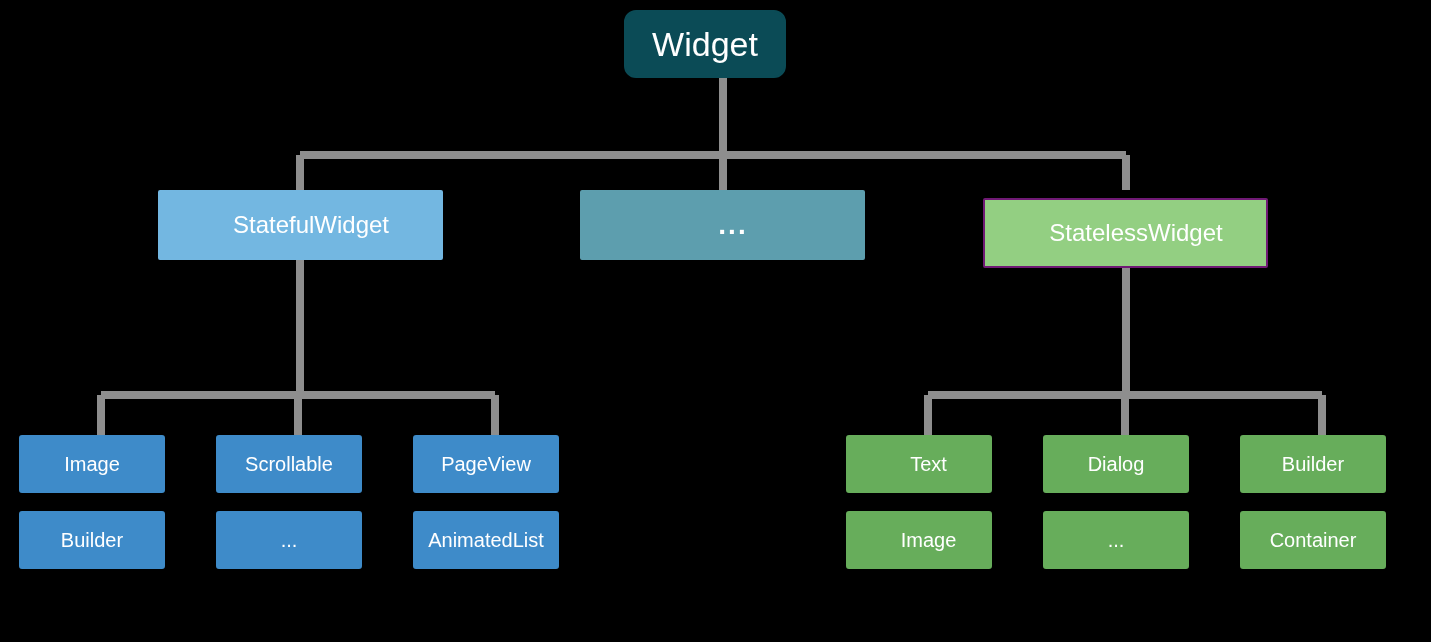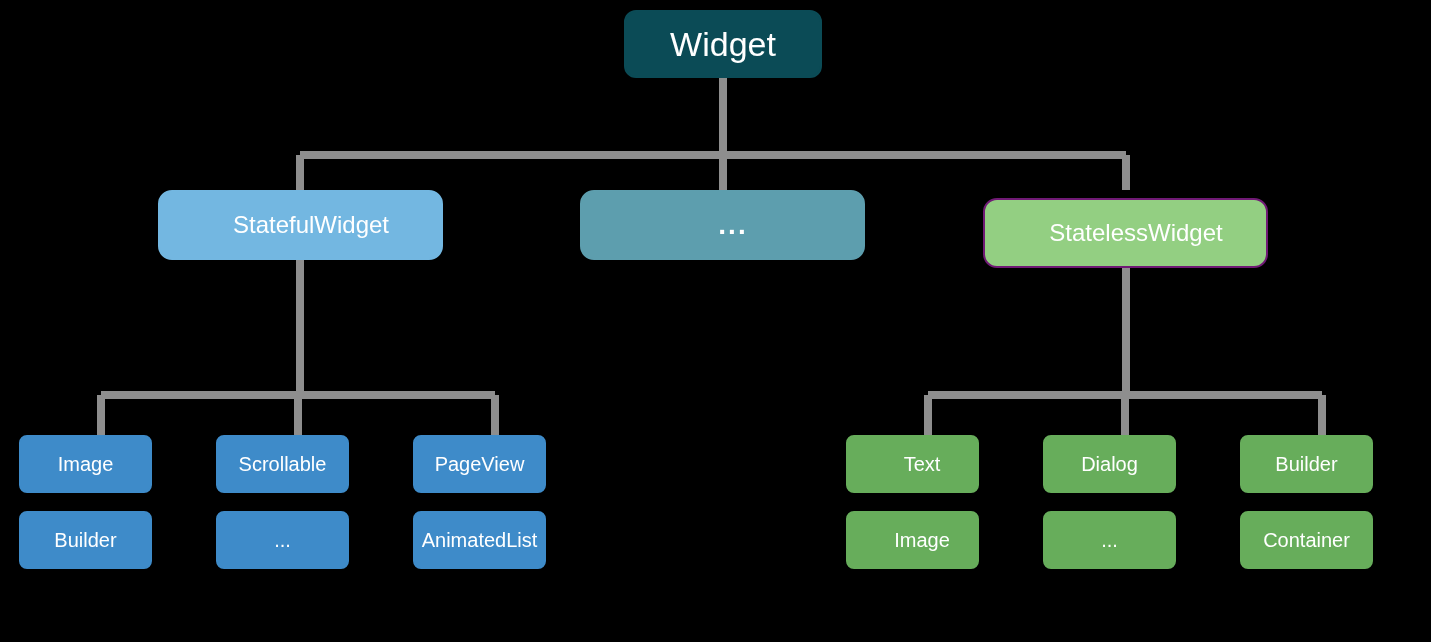--- a/index.html
+++ b/index.html
@@ -21,30 +21,30 @@
   .node {
     position: absolute;
     display: flex;
     align-items: center;
     justify-content: center;
     text-align: center;
     font-weight: 400;
   }
   .root {
     left: 624px; top: 10px;
-    width: 198px; height: 68px;
+    width: 162px; height: 68px;
     background: #0b4b56;
     border: 2px solid #0b4b56;
     border-radius: 12px;
     font-size: 34px;
   }
   .mid {
     width: 285px; height: 70px;
     font-size: 24px;
-    border-radius: 14px;
+    border-radius: 2px;
     padding-left: 21px;
   }
   .stateful-mid {
     left: 158px; top: 190px;
     background: #73b7e1;
     border: 2px solid #73b7e1;
   }
   .ellipsis-mid {
     left: 580px; top: 190px;
     background: #5d9eae;
@@ -52,23 +52,23 @@
     font-size: 28px;
     font-weight: 700;
     letter-spacing: 2px;
   }
   .stateless-mid {
     left: 983px; top: 198px;
     background: #93cf82;
     border: 2px solid #701a75;
   }
   .leaf {
-    width: 133px; height: 58px;
+    width: 146px; height: 58px;
     font-size: 20px;
-    border-radius: 8px;
+    border-radius: 3px;
   }
   .blue-leaf   { background: #3e8bc9; border: 2px solid #3e8bc9; }
   .green-leaf  { background: #67ad5b; border: 2px solid #67ad5b; }
   .row1 { top: 435px; }
   .row2 { top: 511px; }
   .colA1 { left: 19px; }   .colA2 { left: 216px; }  .colA3 { left: 413px; }
   .colB1 { left: 846px; padding-left: 19px; }  .colB2 { left: 1043px; } .colB3 { left: 1240px; }
 
   
   .annotation {

